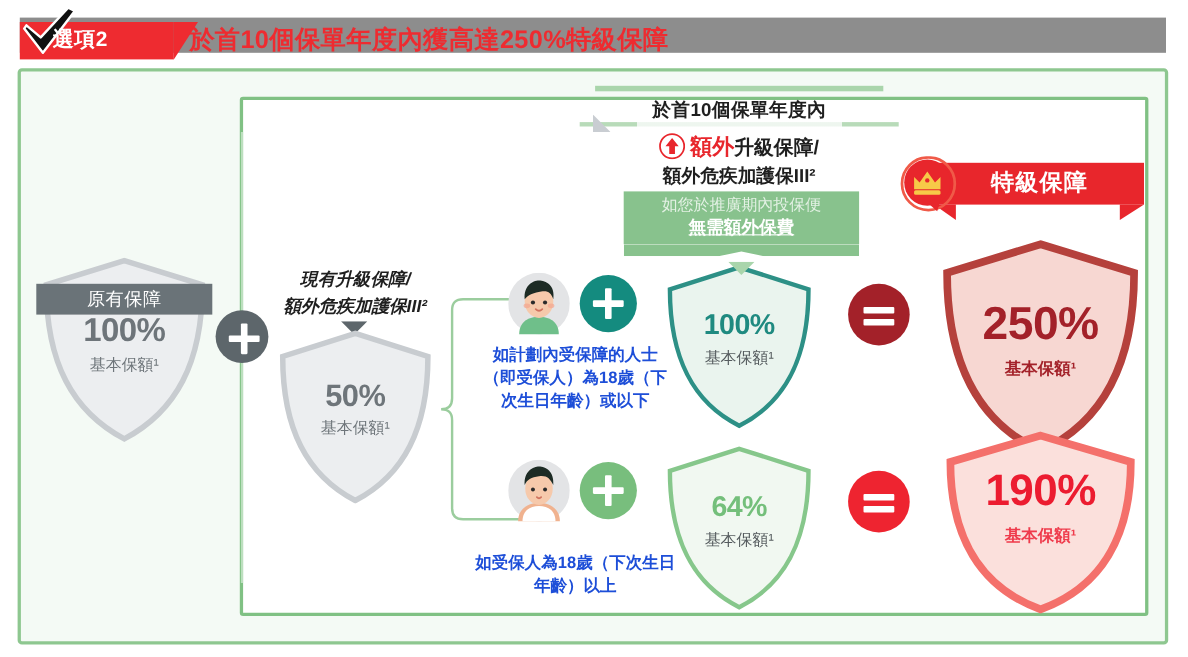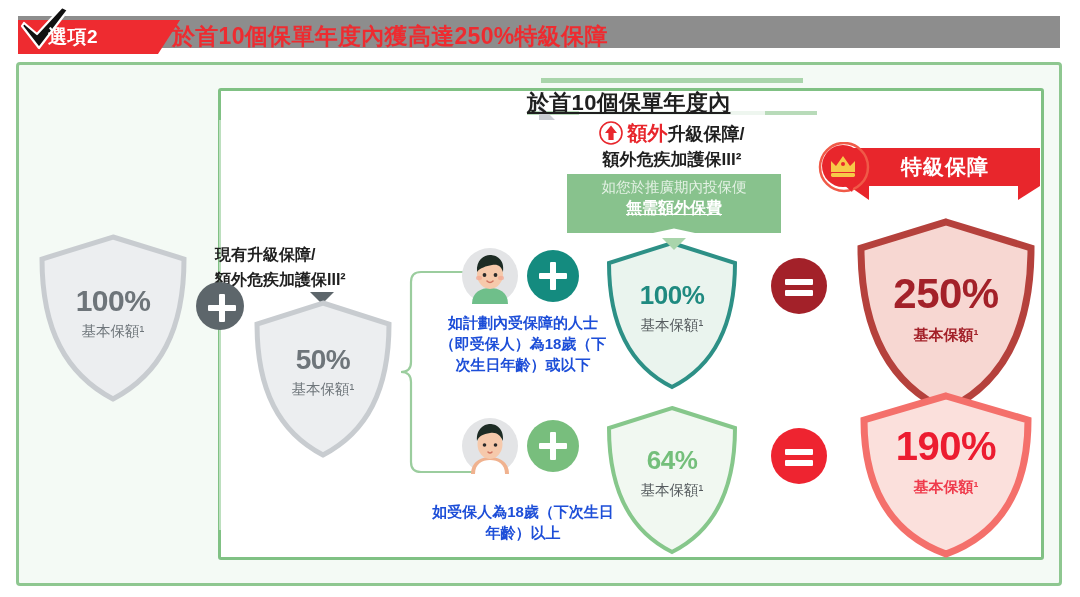--- a/index.html
+++ b/index.html
@@ -54,24 +54,23 @@
   .tb-topline{
     position:absolute; left:14px; top:0; width:262px; height:5px;
     background:#a9d5ab;
   }
   .tb-head-wrap{ position:absolute; left:0; top:10px; width:290px; height:28px; }
   .tb-head-rule{
     position:absolute; left:0; top:23px; width:290px; height:4px;
     background:linear-gradient(to right,#b8dbb9 0 52px,#eef6ef 52px 238px,#b8dbb9 238px 290px);
   }
   #tb-heading{
-    position:absolute; left:0; top:0; width:290px; 
-    font-size:22px; font-weight:bold; color:#1f1f1f; letter-spacing:.3px;
+    position:absolute; left:0; top:0; width:290px; text-align:center;
+    font-size:17px; font-weight:bold; color:#1f1f1f; letter-spacing:.3px;
     z-index:3;
-    text-decoration:underline;
   }
   #tb-corner{
     position:absolute; left:12px; top:26px; width:16px; height:16px; z-index:2;
   }
   #tb-line1{
     position:absolute; left:0; top:42px; width:290px; text-align:center;
     font-size:18px; font-weight:bold; white-space:nowrap;
   }
   #tb-line1 .red{ color:#e8262c; font-size:20px; }
   #tb-line1 .blk{ color:#1f1f1f; }
@@ -124,22 +123,23 @@
     position:absolute; left:196px; top:282px; width:48px; height:48px;
     border-radius:50%; background:#5d666b; z-index:4;
   }
 
   
   #shield-50{ left:253px; top:300px; width:140px; height:158px; }
   #shield-50 .sh-pct{ top:44px; font-size:28px; color:#6e757a; }
   #shield-50 .sh-sub{ top:80px; color:#6e757a; }
   #lbl-existing{
     position:absolute; left:215px; top:242px; width:216px;
-    font-size:16px; font-weight:bold; color:#1f1f1f;
+    text-align:center; font-size:16px; font-weight:bold; color:#1f1f1f;
     line-height:25px;
+    font-style:italic;
   }
   #lbl-existing-caret{
     position:absolute; left:310px; top:292px; width:24px; height:12px;
   }
 
   
   #shield-teal{ left:605px; top:240px; width:134px; height:150px; }
   #shield-teal .sh-pct{ top:40px; font-size:26px; color:#1f8a80; }
   #shield-teal .sh-sub{ top:76px; color:#555b5e; }
 
@@ -274,20 +274,21 @@
   </div>
   <svg id="gn-arrow" viewBox="0 0 24 12">
     <polygon points="0,0 24,0 12,12" fill="#a9d5ab"></polygon>
   </svg>
 </div>
 
 <div class="shield" id="shield-orig">
   <svg class="svg-wrap" width="150" height="168" viewBox="0 0 150 168">
     <path d="M75 3 L146 25 C146 96 122 140 75 165 C28 140 4 96 4 25 Z" fill="#eceef0" stroke="#c8ccd0" stroke-width="5"></path>
   </svg>
+  <div id="orig-banner">原有保障</div>
   <div class="sh-txt sh-pct">100%</div>
   <div class="sh-txt sh-sub">基本保額¹</div>
 </div>
 
 <div id="plus-grey" class="plus-circle"></div>
 
 <div id="lbl-existing">
   <div>現有升級保障/</div>
   <div>額外危疾加護保III²</div>
 </div>

